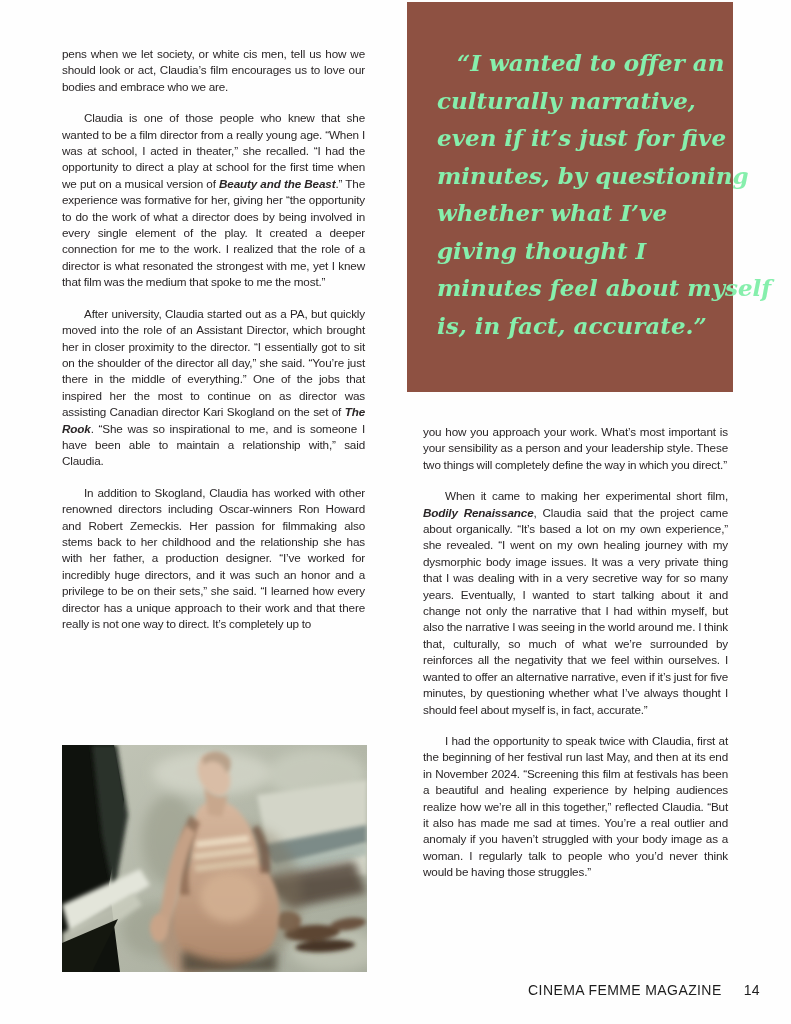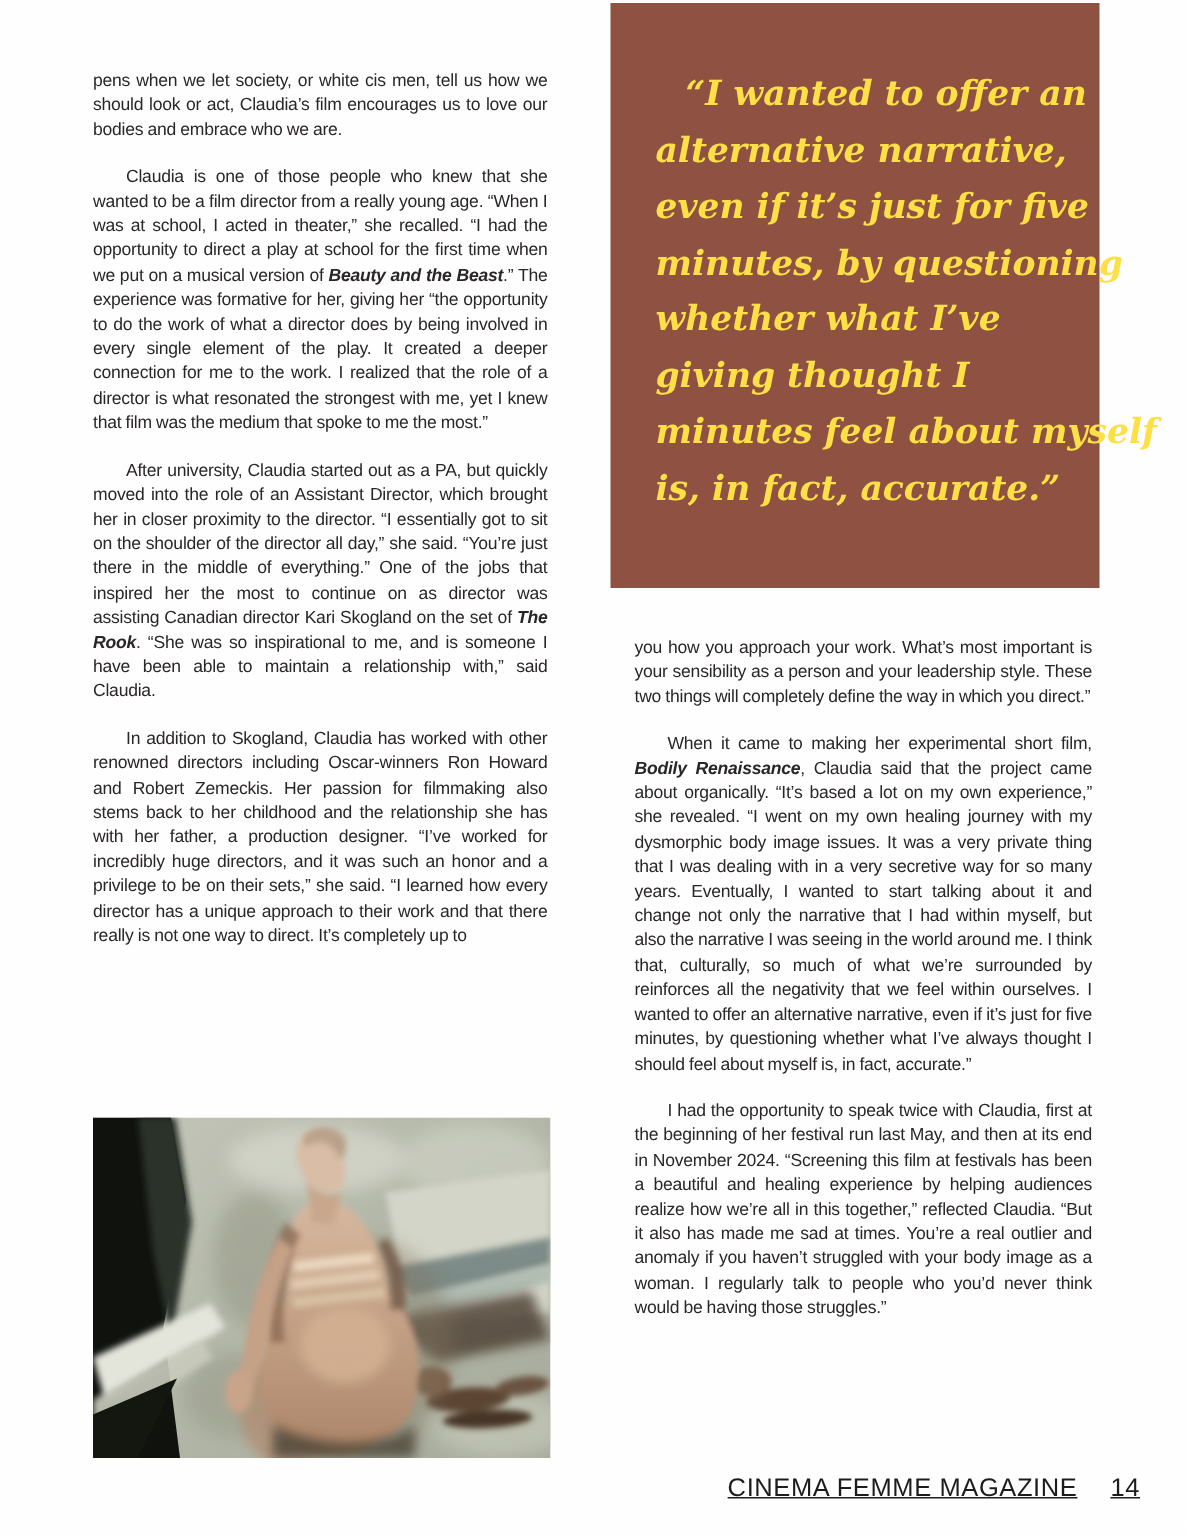--- a/index.html
+++ b/index.html
@@ -53,42 +53,41 @@
   }
   .photo svg { display: block; width: 100%; height: 100%; }
 
   .footer {
     position: absolute;
     top: 982px; left: 423px; right: 31px;
     display: flex;
     justify-content: flex-end;
     align-items: flex-end;
     gap: 22px;
-    font-size: 17px;
+    font-size: 14px;
     letter-spacing: 0.4px;
     color: #1c1c1c;
-    text-decoration: underline;
   }
 </style>
 </head>
 <body>
 
 <div class="page">
 
   <div id="left-col" class="column">
       <p class=""><span>pens when we let society, or white cis men, tell us how we should look or act, Claudia’s film encourages us to love our bodies and embrace who we are.</span></p>
       <p class="indent"><span>Claudia is one of those people who knew that she wanted to be a film director from a really young age. “When I was at school, I acted in theater,” she recalled. “I had the opportunity to direct a play at school for the first time when we put on a musical version of </span><span class="it">Beauty and the Beast</span><span>.” The experience was formative for her, giving her “the opportunity to do the work of what a director does by being involved in every single element of the play. It created a deeper connection for me to the work. I realized that the role of a director is what resonated the strongest with me, yet I knew that film was the medium that spoke to me the most.”</span></p>
       <p class="indent"><span>After university, Claudia started out as a PA, but quickly moved into the role of an Assistant Director, which brought her in closer proximity to the director. “I essentially got to sit on the shoulder of the director all day,” she said. “You’re just there in the middle of everything.” One of the jobs that inspired her the most to continue on as director was assisting Canadian director Kari Skogland on the set of </span><span class="it">The Rook</span><span>. “She was so inspirational to me, and is someone I have been able to maintain a relationship with,” said Claudia.</span></p>
       <p class="indent"><span>In addition to Skogland, Claudia has worked with other renowned directors including Oscar-winners Ron Howard and Robert Zemeckis. Her passion for filmmaking also stems back to her childhood and the relationship she has with her father, a production designer. “I’ve worked for incredibly huge directors, and it was such an honor and a privilege to be on their sets,” she said. “I learned how every director has a unique approach to their work and that there really is not one way to direct. It’s completely up to</span></p>
     </div>
 
-  <div class="quote-box" style="background: rgb(142, 81, 66); color: #fde047;">
+  <div class="quote-box" style="background: rgb(142, 81, 66); color: #86efac;">
     <div>
         <div class="quote-line">“I wanted to offer an</div>
-        <div class="quote-line">alternative narrative,</div>
+        <div class="quote-line">culturally narrative,</div>
         <div class="quote-line">even if it’s just for five</div>
         <div class="quote-line">minutes, by questioning</div>
         <div class="quote-line">whether what I’ve</div>
         <div class="quote-line">giving thought I</div>
         <div class="quote-line">minutes feel about myself</div>
         <div class="quote-line">is, in fact, accurate.”</div>
       </div>
   </div>
 
   <div id="right-col" class="column">

